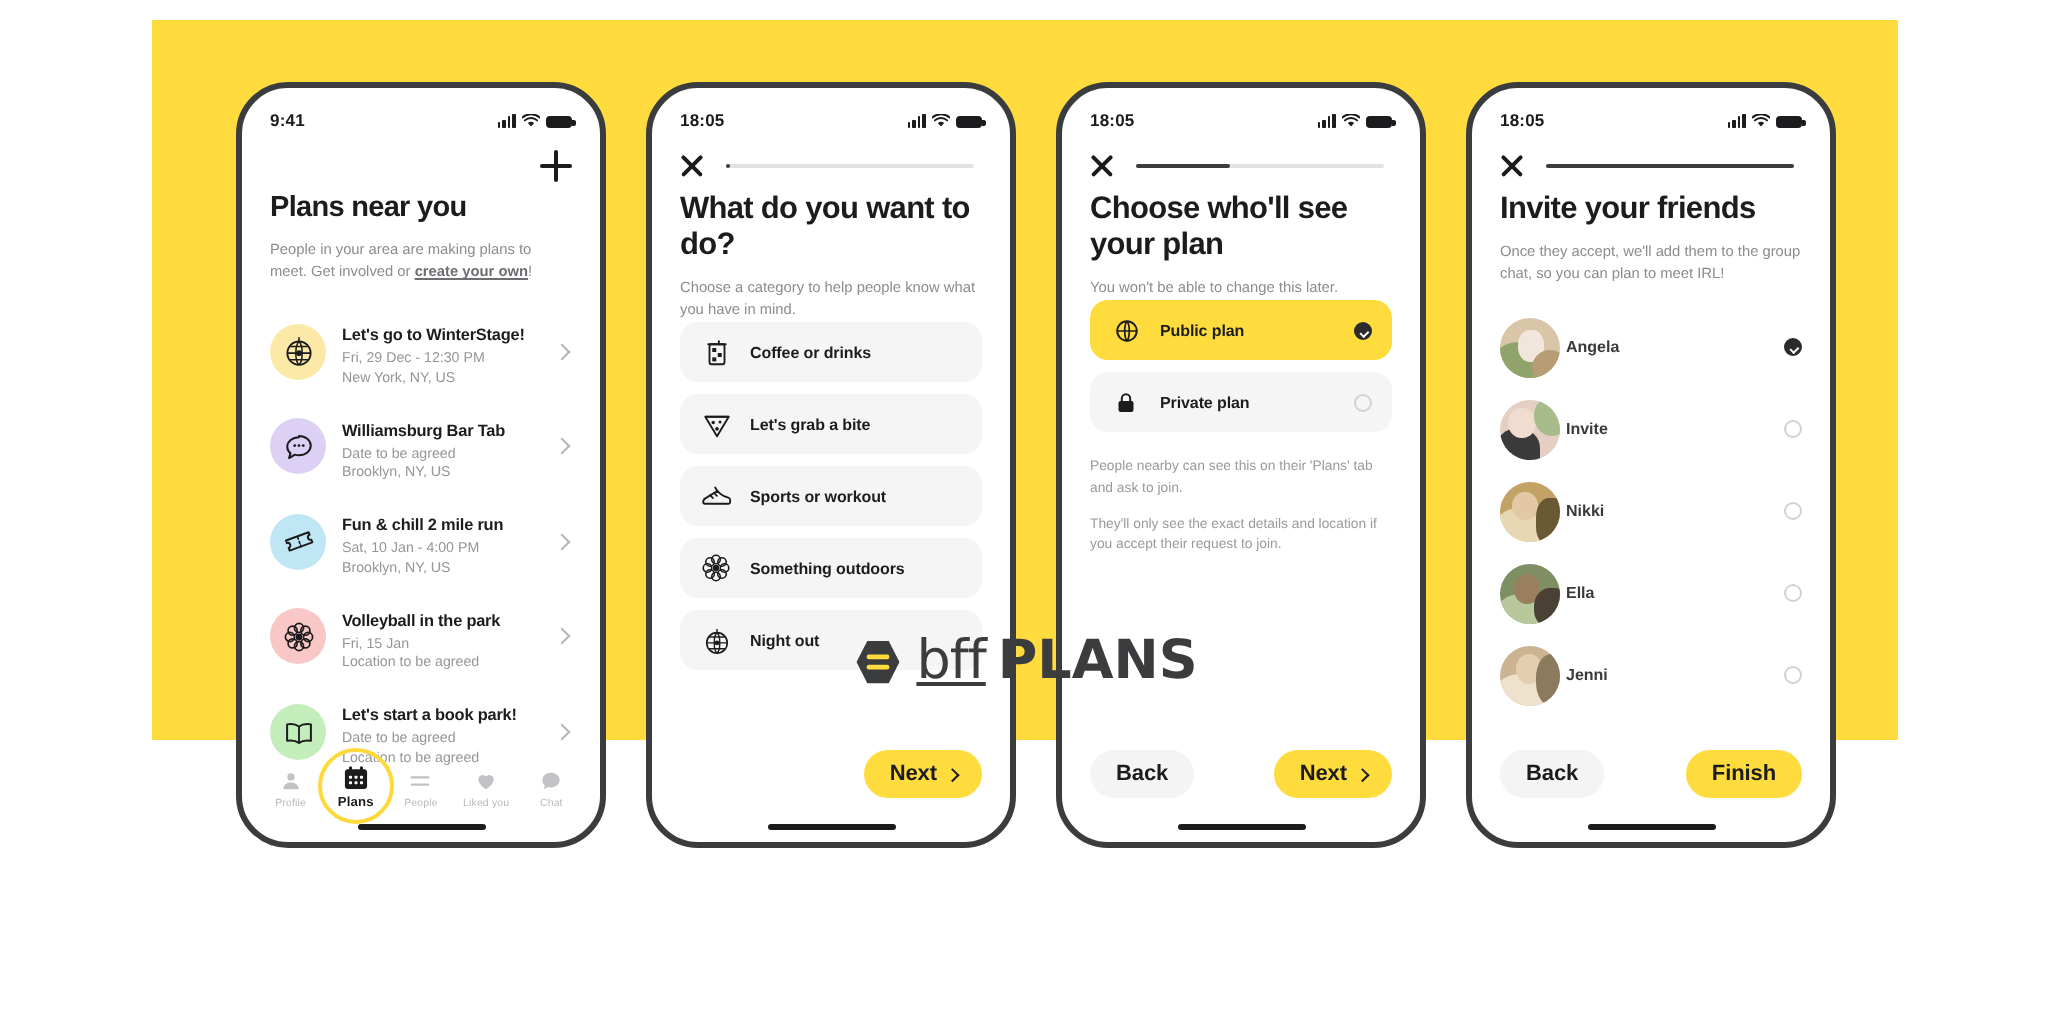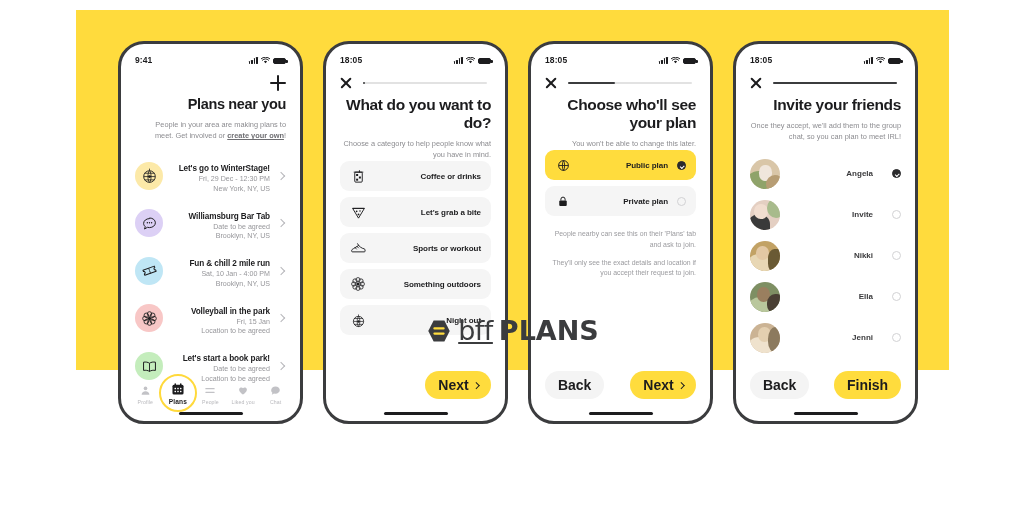--- a/index.html
+++ b/index.html
@@ -9,21 +9,20 @@
     font-family: "Liberation Sans", sans-serif;
     overflow: hidden;
   }
   #canvas { position: relative; width: 1024px; height: 512px; background: #fff; }
 
   
   #stage {
     position: absolute; left: 76px; top: 10px;
     width: 873px; height: 360px;
     background: #ffdb3d;
-    text-align: right;
   }
 
   
   .phone {
     position: absolute; top: 31px;
     width: 185px; height: 383px;
     background: #ffffff;
     border: 3px solid #3b3c3e;
     border-radius: 26px;
     overflow: hidden;
@@ -150,32 +149,32 @@
   .radio.on::after {
     content:""; position:absolute; left:2px; top:3.2px; width:3.4px; height:1.6px;
     border-left:1.1px solid #fff; border-bottom:1.1px solid #fff; transform:rotate(-45deg);
   }
 
   .note { font-size: 6.9px; color:#9a9a9e; line-height:1.5; margin-top: 13px; }
   .note + .note { margin-top: 8px; }
 
   
   .friends { margin-top: 10px; }
-  .frow { display:flex; align-items:center; gap:19px; padding: 5.5px 0; }
+  .frow { display:flex; align-items:center; gap:3px; padding: 5.5px 0; }
   .fav { width:30px; height:30px; border-radius:50%; flex:0 0 auto; overflow:hidden; position:relative; }
   .fav .g1,.fav .g2,.fav .g3 { position:absolute; }
   .fname { font-size:8px; font-weight:600; color:#3a3a3c; flex:1; }
 
   
   .btnrow {
     position:absolute; left:14px; right:14px; bottom: 22px;
     display:flex; align-items:center;
   }
   .btn {
-    font-size:14px; font-weight:700; color:#1c1c1e;
+    font-size:11px; font-weight:700; color:#1c1c1e;
     border-radius: 999px; padding: 6px 13px; display:inline-flex;
     align-items:center; gap:5px; letter-spacing:-0.05px;
   }
   .btn.ghost { background:#f4f4f4; }
   .btn.primary { background:#ffdc3d; margin-left:auto; }
   .btn .arrow {
     width:4.5px; height:4.5px; border-right:1.4px solid #1c1c1e;
     border-top:1.4px solid #1c1c1e; transform:rotate(45deg); display:block;
   }
 

